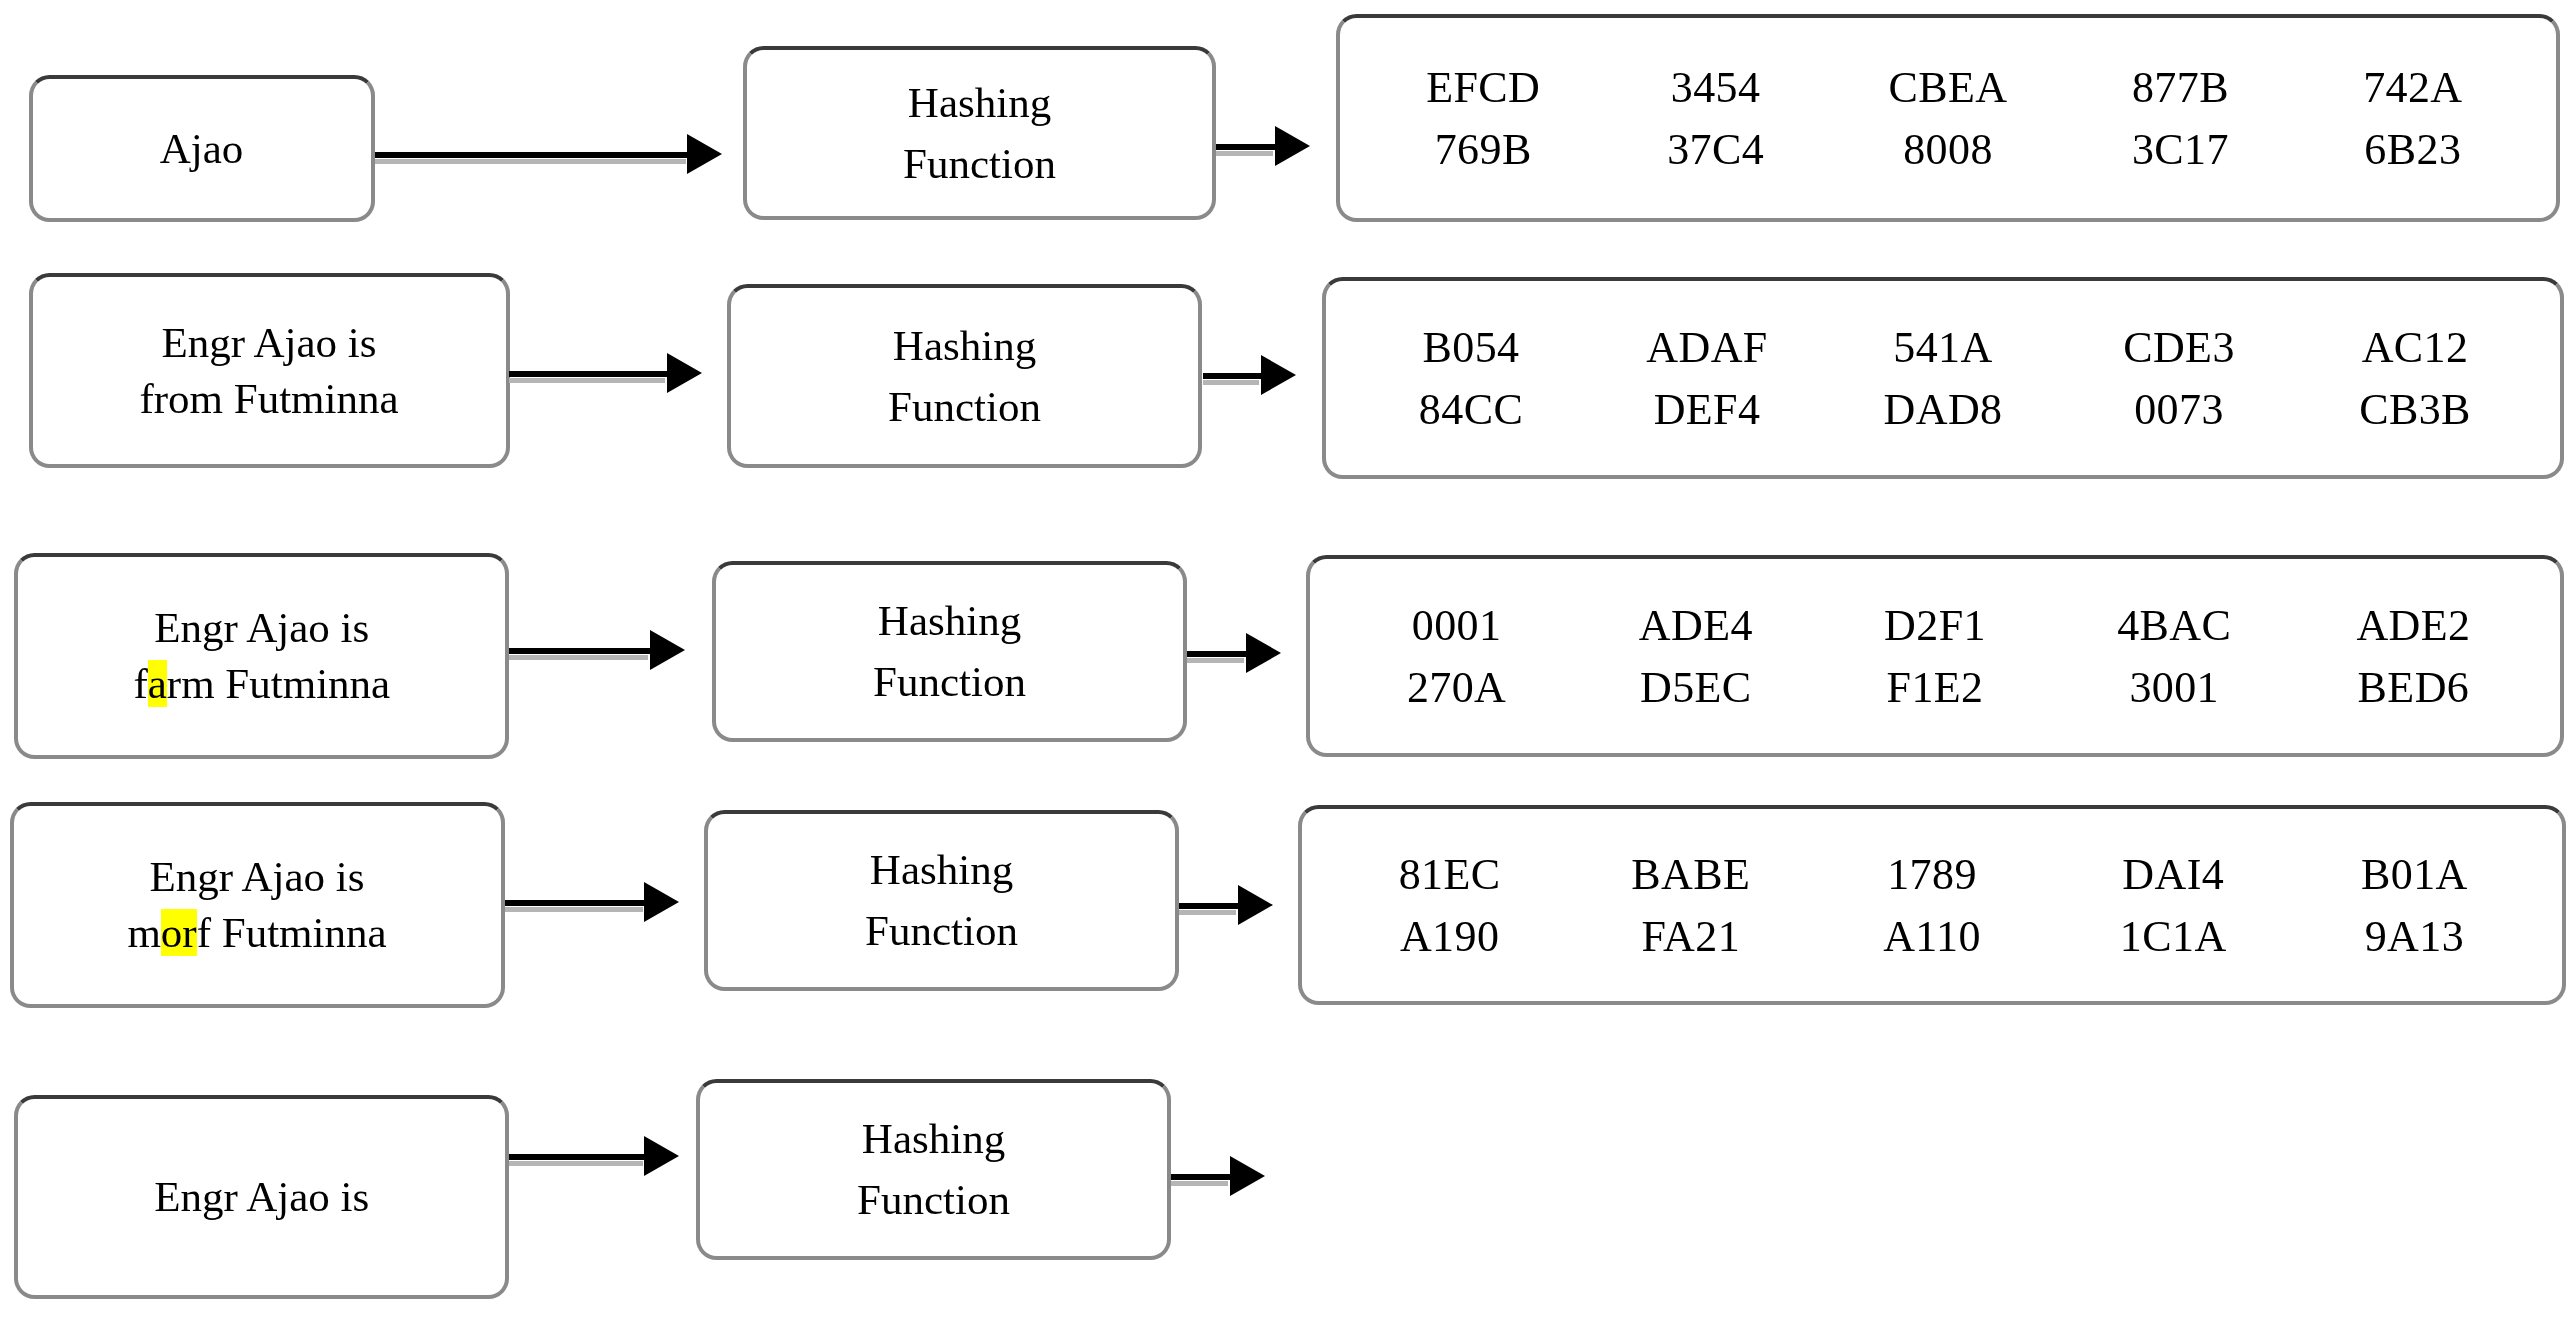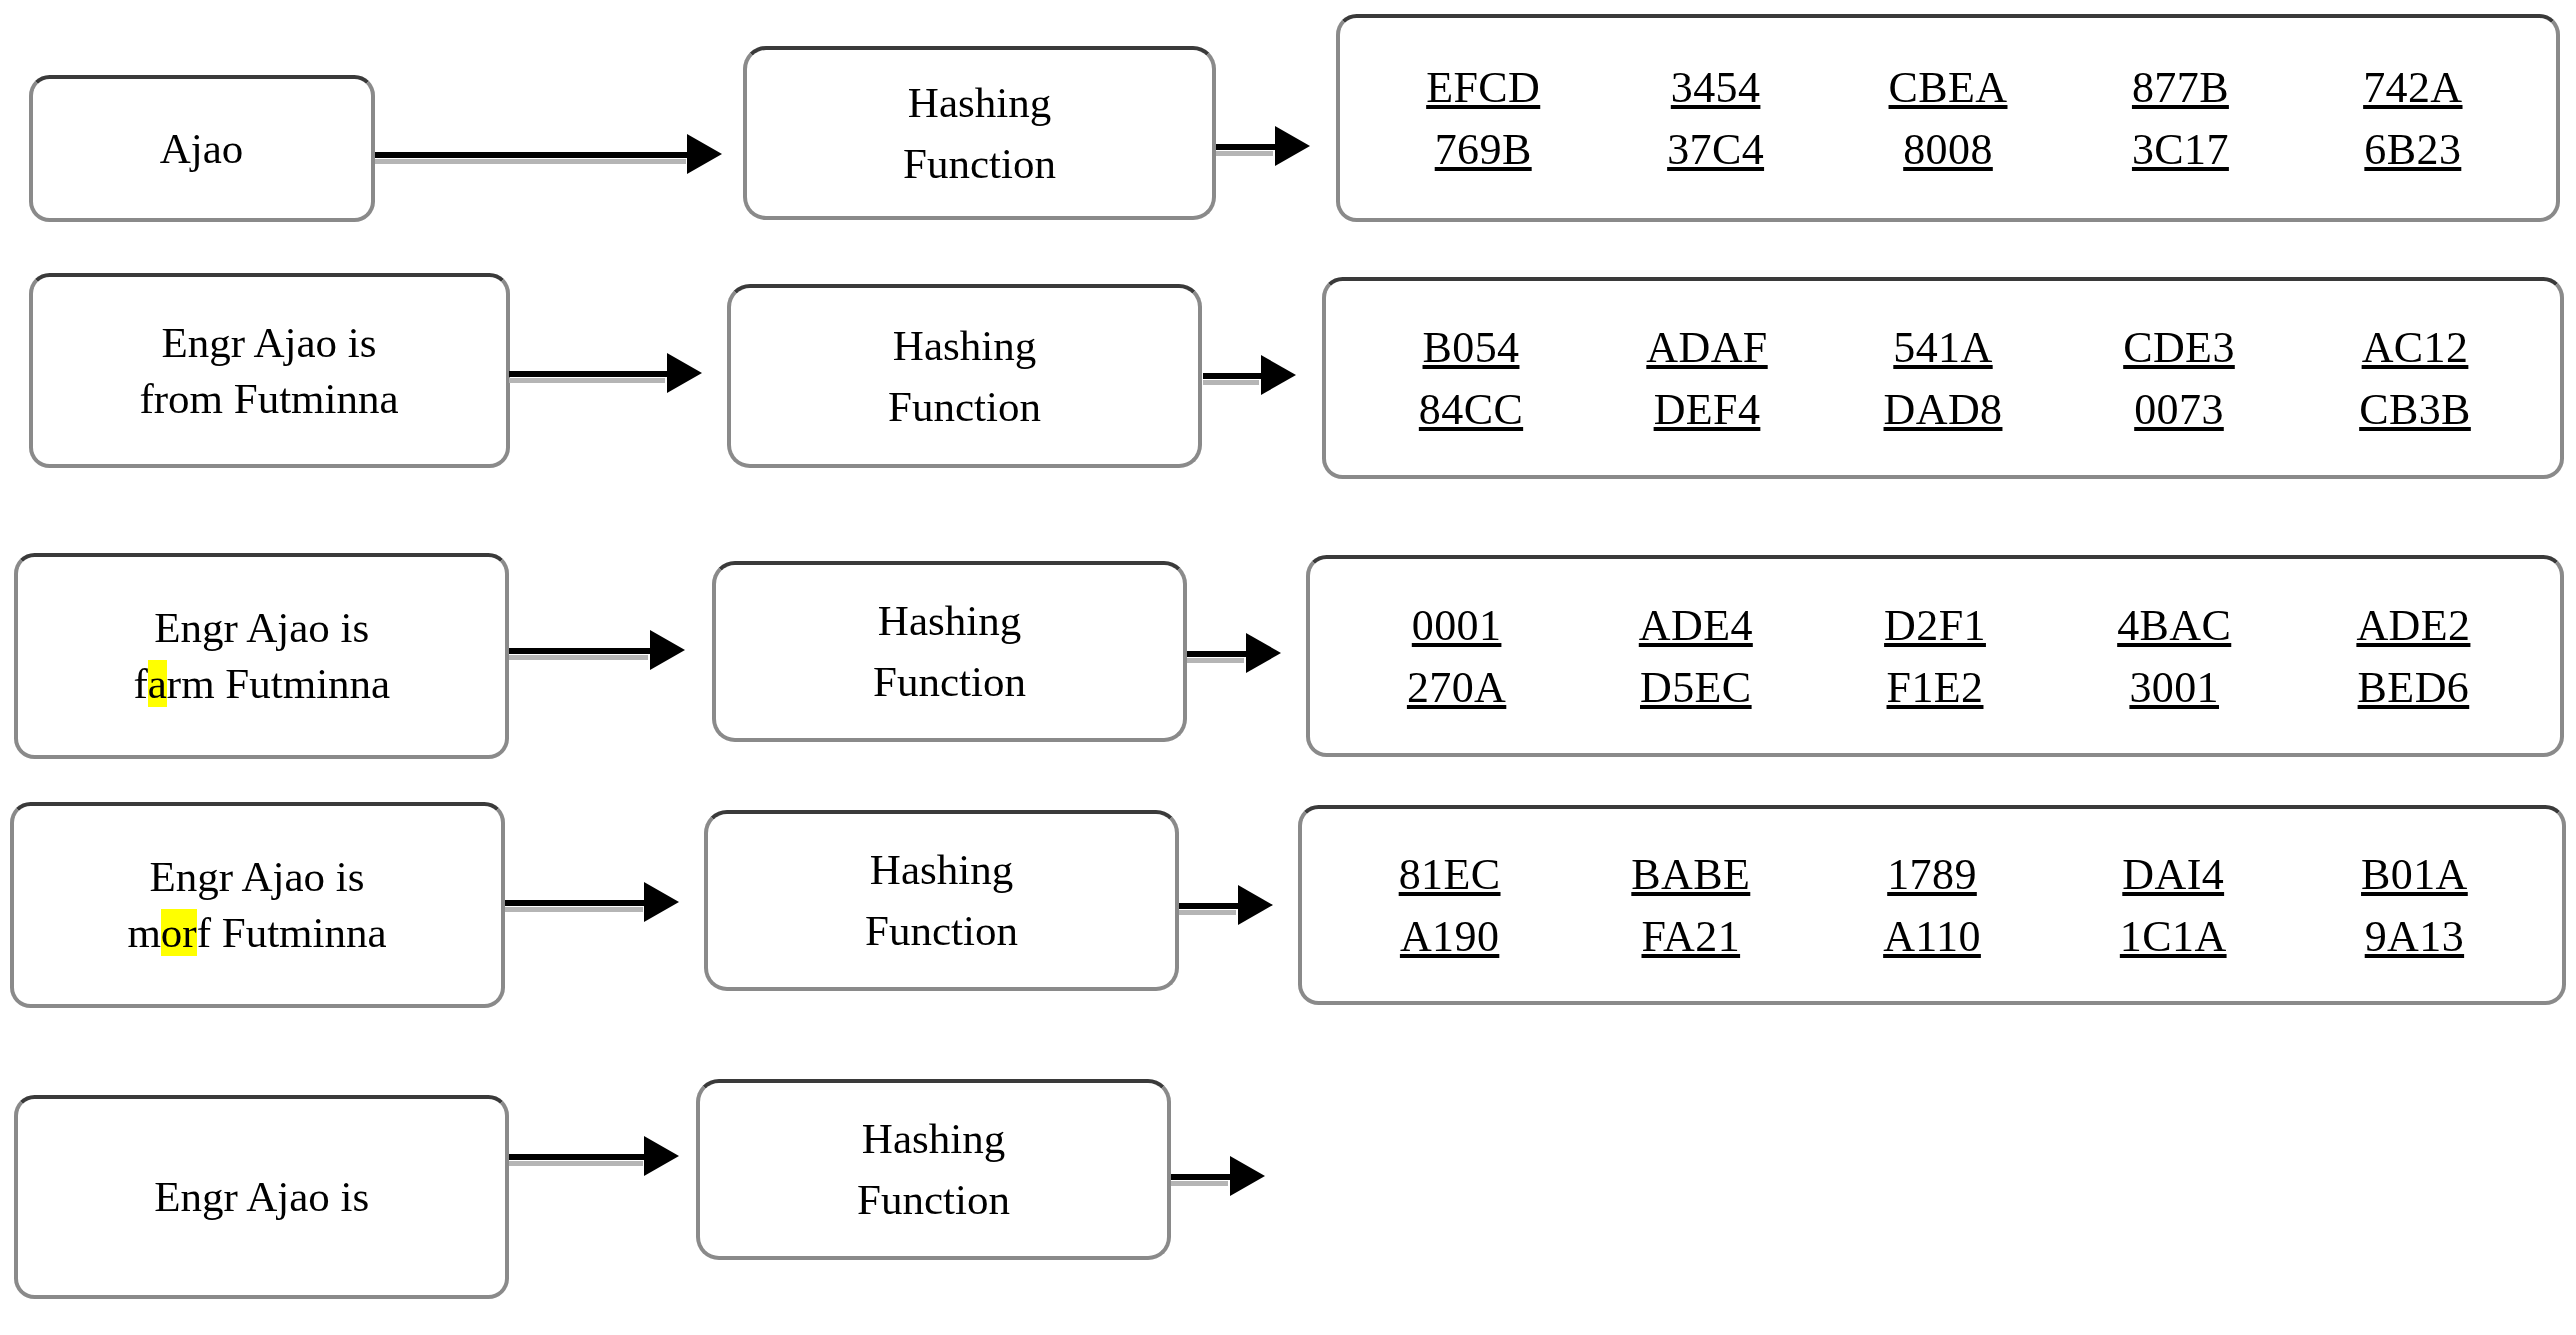--- a/index.html
+++ b/index.html
@@ -57,21 +57,21 @@
     left: 6.3px;
     right: -1.6px;
     top: -8.7px;
     height: 5.5px;
     background: #bdbdbd;
     border-radius: 3.2px;
     z-index: -1;
   }
 
   .node-input   { font-size: 43px; font-family: Liberation Serif, serif; }
-  .node-hash    { font-size: 43px; border-radius: 23px; }
+  .node-hash    { font-size: 43px; }
   .node-hash .hash-line-1 { display:block; }
   .node-hash .hash-line-2 { display:block; margin-top: 5px; }
 
   
   .digest {
     position: absolute;
     box-sizing: border-box;
     background: #ffffff;
     border: 4px solid #8a8a8a;
     border-top-color: #3a3a3a;
@@ -102,21 +102,20 @@
     background: #bdbdbd;
     border-radius: 3.2px;
     z-index: -1;
   }
   .digest-row {
     display: flex;
     justify-content: space-around;
     align-items: flex-start;
     font-size: 44px;
     letter-spacing: 0.4px;
-    text-decoration: underline;
   }
   .digest-row + .digest-row { margin-top: 11px; }
   .digest-cell { flex: 1 1 0; text-align: center; white-space: nowrap; }
 
   
   .arrow {
     position: absolute;
     height: 0;
   }
   .arrow .shaft {

